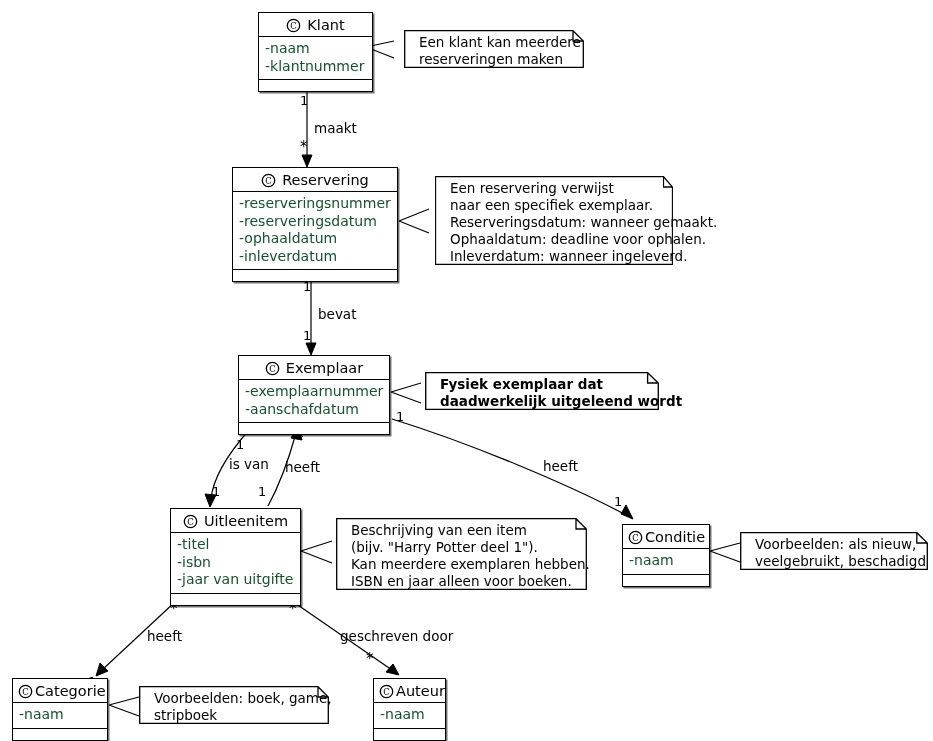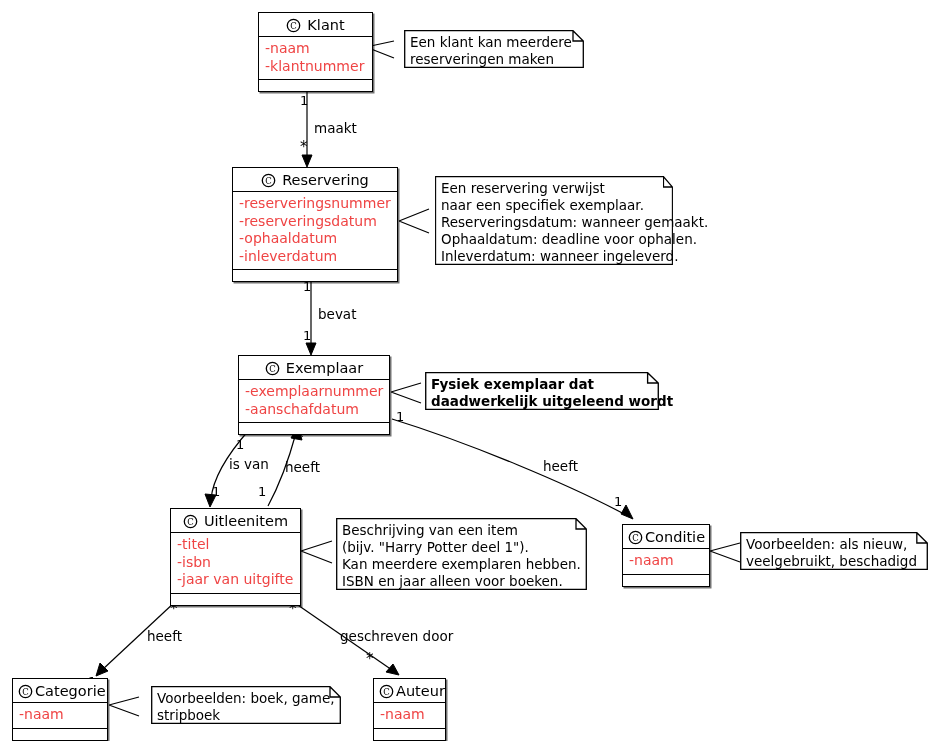--- a/index.html
+++ b/index.html
@@ -46,40 +46,40 @@
     height: 15px;
     line-height: 15px;
     flex: 0 0 auto;
   }
   .c-icon svg { display: block; }
   .uml-attrs {
     padding: 3px 2px 4px 6px;
     border-bottom: 1.5px solid #000000;
     font-size: 14px;
     line-height: 17.5px;
-    color: #ef4444;
+    color: #14532d;
     white-space: nowrap;
   }
   .uml-methods {
     height: 11px;
   }
   
   .uml-note {
     position: absolute;
     background: #ffffff;
     font-size: 13.5px;
     line-height: 17px;
     color: #000000;
     box-sizing: border-box;
     z-index: 6;
     white-space: nowrap;
   }
   .uml-note .note-body {
     position: relative;
-    padding: 4px 8px 4px 6px;
+    padding: 4px 8px 4px 15px;
   }
   .uml-note .note-svg {
     position: absolute;
     left: 0;
     top: 0;
     width: 100%;
     height: 100%;
     z-index: -1;
   }
   
@@ -352,21 +352,21 @@
   <div class="uml-note" style="left:740px; top:532px; width:188px; height:38px;">
     <svg class="note-svg" viewBox="0 0 185 38" preserveAspectRatio="none">
       <path d="M0.7,0.7 L174,0.7 L184.3,11 L184.3,37.3 L0.7,37.3 Z M174,0.7 L174,11 L184.3,11" fill="#ffffff" stroke="#000000" stroke-width="1.3"></path>
     </svg>
     <div class="note-body">
       <div>Voorbeelden: als nieuw,</div>
       <div>veelgebruikt, beschadigd</div>
     </div>
   </div>
 
-  <div class="uml-note" style="left:139px; top:686px; width:190px; height:38px;margin-left:12px;">
+  <div class="uml-note" style="left:139px; top:686px; width:190px; height:38px;">
     <svg class="note-svg" viewBox="0 0 190 38" preserveAspectRatio="none">
       <path d="M0.7,0.7 L179,0.7 L189.3,11 L189.3,37.3 L0.7,37.3 Z M179,0.7 L179,11 L189.3,11" fill="#ffffff" stroke="#000000" stroke-width="1.3"></path>
     </svg>
     <div class="note-body">
       <div>Voorbeelden: boek, game,</div>
       <div>stripboek</div>
     </div>
   </div>
 
   <span class="mult" style="left:300px; top:93px;">1</span>

